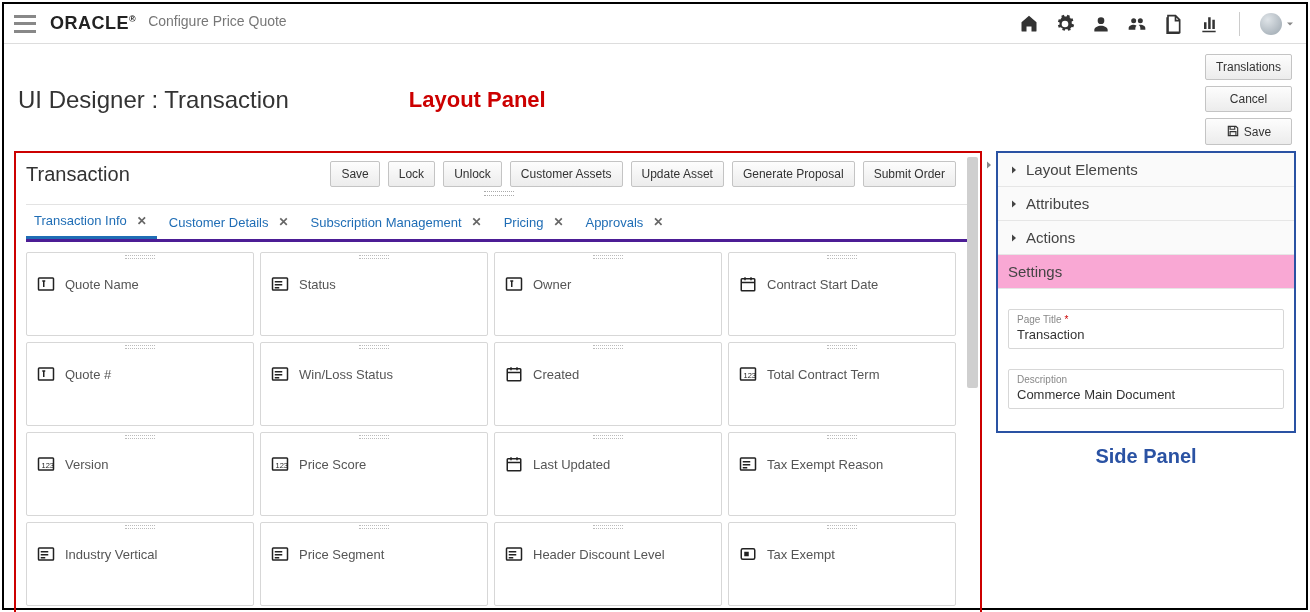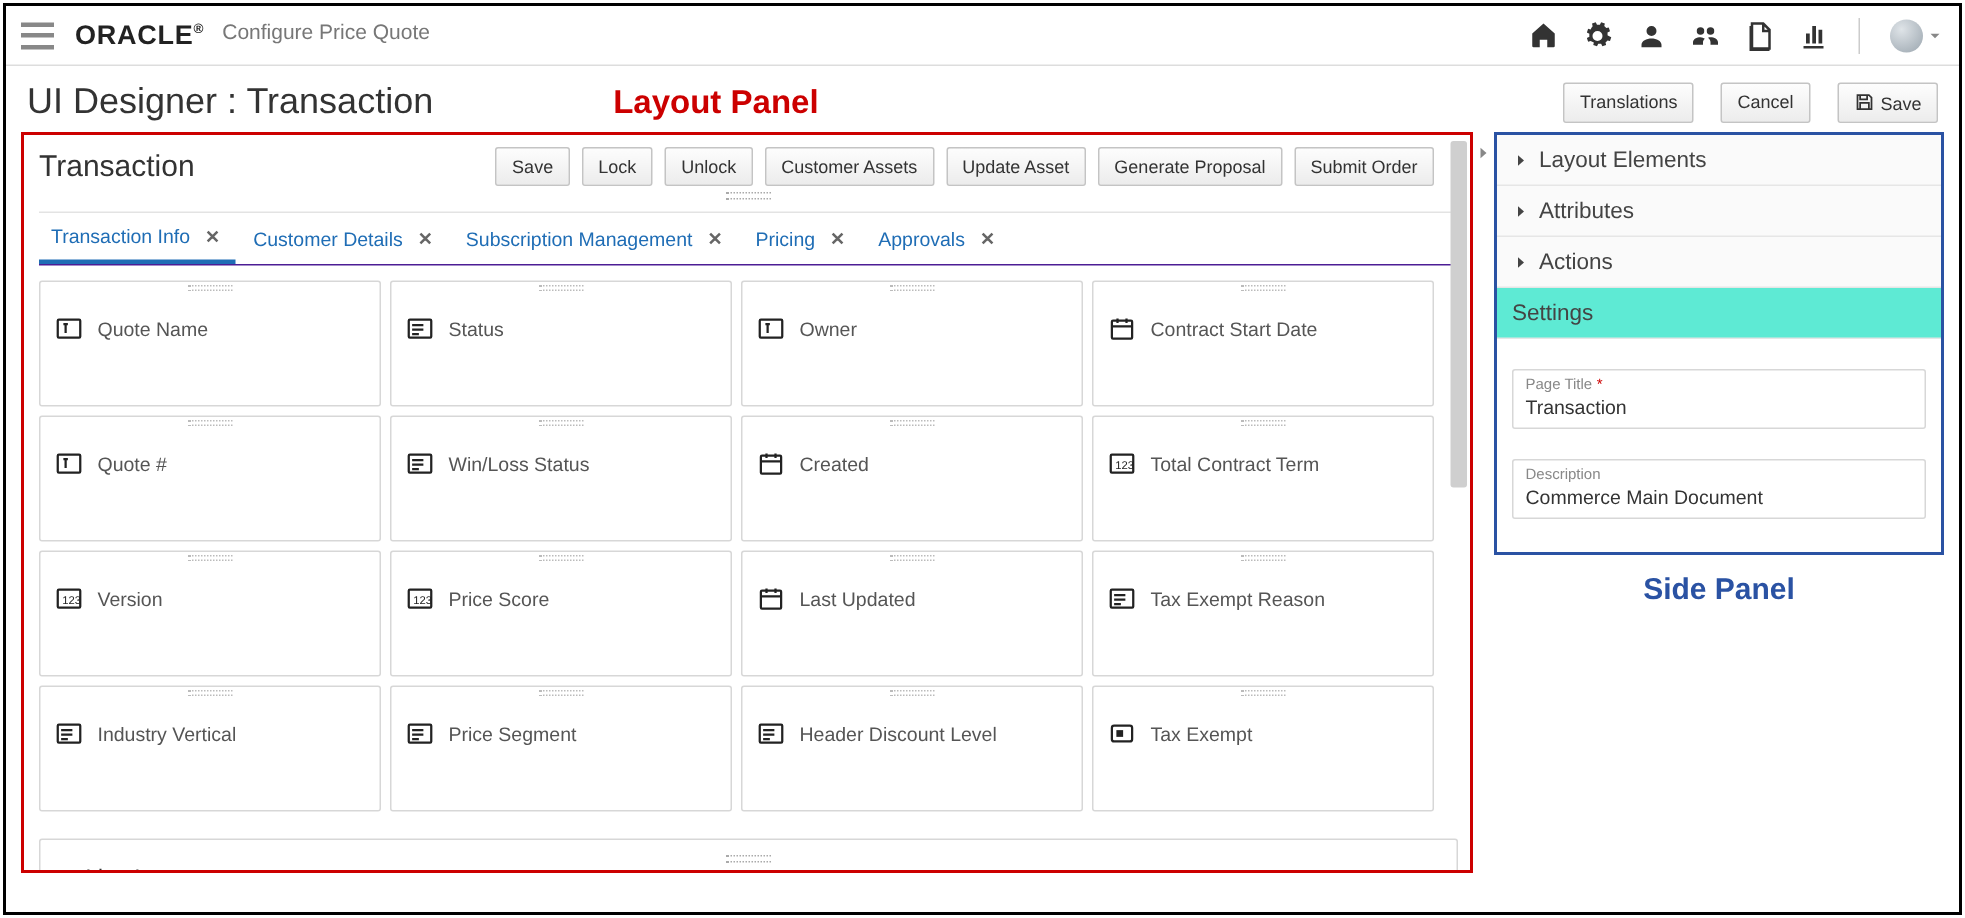--- a/index.html
+++ b/index.html
@@ -17,37 +17,37 @@
   .top-icons .ico { width:20px; height:20px; cursor:pointer; color:#333; }
   .top-icons .sep { width:1px; height:24px; background:#ccc; margin:0 4px; }
   .avatar { width:22px; height:22px; border-radius:50%; background:radial-gradient(circle at 35% 30%, #dfe4e8, #9aa5ae); }
 
   .page-header-row { display:flex; align-items:center; padding:10px 14px 6px 14px; }
   .page-title { font-size:24px; color:#333; font-weight:400; }
   .layout-panel-label { color:#c00; font-size:22px; font-weight:bold; margin-left:120px; }
   .header-spacer { flex:1; }
   .btn { background:linear-gradient(#fdfdfd,#ececec); border:1px solid #c4c4c4; color:#333; font-size:12px; padding:5px 10px; cursor:pointer; border-radius:2px; }
   .btn svg { vertical-align:-2px; margin-right:4px; }
-  .header-buttons { display:flex; gap:18px; }
+  .header-buttons { display:flex; gap:6px;flex-direction:column; }
 
   .body-row { display:flex; padding:0 10px 10px 10px; height:calc(100% - 100px); }
 
   .layout-panel { border:2px solid #c00; flex:1; min-width:0; position:relative; display:flex; }
   .layout-inner { flex:1; overflow:hidden; padding:4px 8px 6px 10px; position:relative; }
   .layout-scrollbar { width:14px; background:transparent; position:absolute; right:2px; top:4px; bottom:4px; }
   .layout-scrollbar .thumb { position:absolute; top:0; width:11px; right:0; height:48%; background:#cfcfcf; border-radius:2px; }
 
   .panel-header { display:flex; align-items:center; gap:6px; margin:4px 0 4px 0; }
   .panel-header h2 { font-size:20px; font-weight:400; margin:0; flex-shrink:0; }
   .action-buttons { display:flex; gap:8px; margin-left:auto; flex-wrap:wrap; padding-right:16px; }
   .action-buttons .btn { padding:5px 10px; }
   .thin-sep { height:1px; background:#e3e3e3; margin:8px 0 2px 0; }
   .drag-dots-h::before { content:""; display:block; width:30px; height:3px; margin:0 auto 2px auto; border-top:1px dotted #aaa; border-bottom:1px dotted #aaa; }
 
-  .tabs { display:flex; align-items:center; gap:4px; border-bottom:1px solid #4c1d95; padding-bottom:0; margin-bottom:10px; }
+  .tabs { display:flex; align-items:center; gap:4px; border-bottom:3px solid #4c1d95; padding-bottom:0; margin-bottom:10px; }
   .tab { display:flex; align-items:center; gap:8px; padding:6px 8px 8px 8px; color:#1f6db5; font-size:13px; cursor:pointer; }
   .tab.active { border-bottom:3px solid #1f6db5; font-weight:500; }
   .tab .close { color:#666; font-weight:bold; font-size:12px; cursor:pointer; padding:0 2px; }
 
   .field-grid { display:grid; grid-template-columns:repeat(4,1fr); gap:6px; margin-bottom:18px; padding-right:16px; }
   .field-card { border:1px solid #d7d7d7; border-radius:2px; background:#fff; padding:8px 10px 10px 10px; position:relative; cursor:move; height:84px; }
   .field-card .grip { position:absolute; top:2px; left:50%; transform:translateX(-50%); width:30px; height:4px; border-top:1px dotted #bbb; border-bottom:1px dotted #bbb; }
   .field-body { display:flex; align-items:center; gap:10px; margin-top:14px; color:#555; font-size:13px; }
   .field-body svg { width:18px; height:18px; flex-shrink:0; color:#222; }
 
@@ -56,21 +56,21 @@
 
   .side-gap { width:14px; position:relative; display:flex; align-items:flex-start; justify-content:center; padding-top:8px; }
   .side-gap svg { color:#888; cursor:pointer; }
 
   .side-panel-wrap { width:300px; display:flex; flex-direction:column; }
   .side-panel { border:2px solid #2a52a3; padding-bottom:14px; }
   .accordion { }
   .acc-item { border-bottom:1px solid #e6e6e6; padding:8px 10px; font-size:15px; color:#444; display:flex; align-items:center; gap:6px; cursor:pointer; background:#fafafa; }
   .acc-item.collapsed svg { transform:rotate(0deg); }
   .acc-item svg { width:12px; height:12px; }
-  .settings-head { padding:8px 10px; font-size:15px; color:#444; border-bottom:1px solid #e6e6e6; background:#5eead4; }
+  .settings-head { padding:8px 10px; font-size:15px; color:#444; border-bottom:1px solid #e6e6e6; background:#f9a8d4; }
   .settings-body { padding:8px 10px; display:flex; flex-direction:column; gap:8px; }
   .form-field { border:1px solid #d7d7d7; border-radius:2px; padding:4px 8px 6px 8px; background:#fff;margin-top:12px; }
   .form-field .lbl { font-size:10px; color:#888; margin-bottom:2px; }
   .form-field .lbl .req { color:#c00; margin-left:3px; }
   .form-field .val { font-size:13px; color:#333; }
   .side-panel-label { color:#2a52a3; font-size:20px; font-weight:bold; text-align:center; margin-top:12px; }
 </style>
 </head>
 <body>
 <div class="page-outer">

